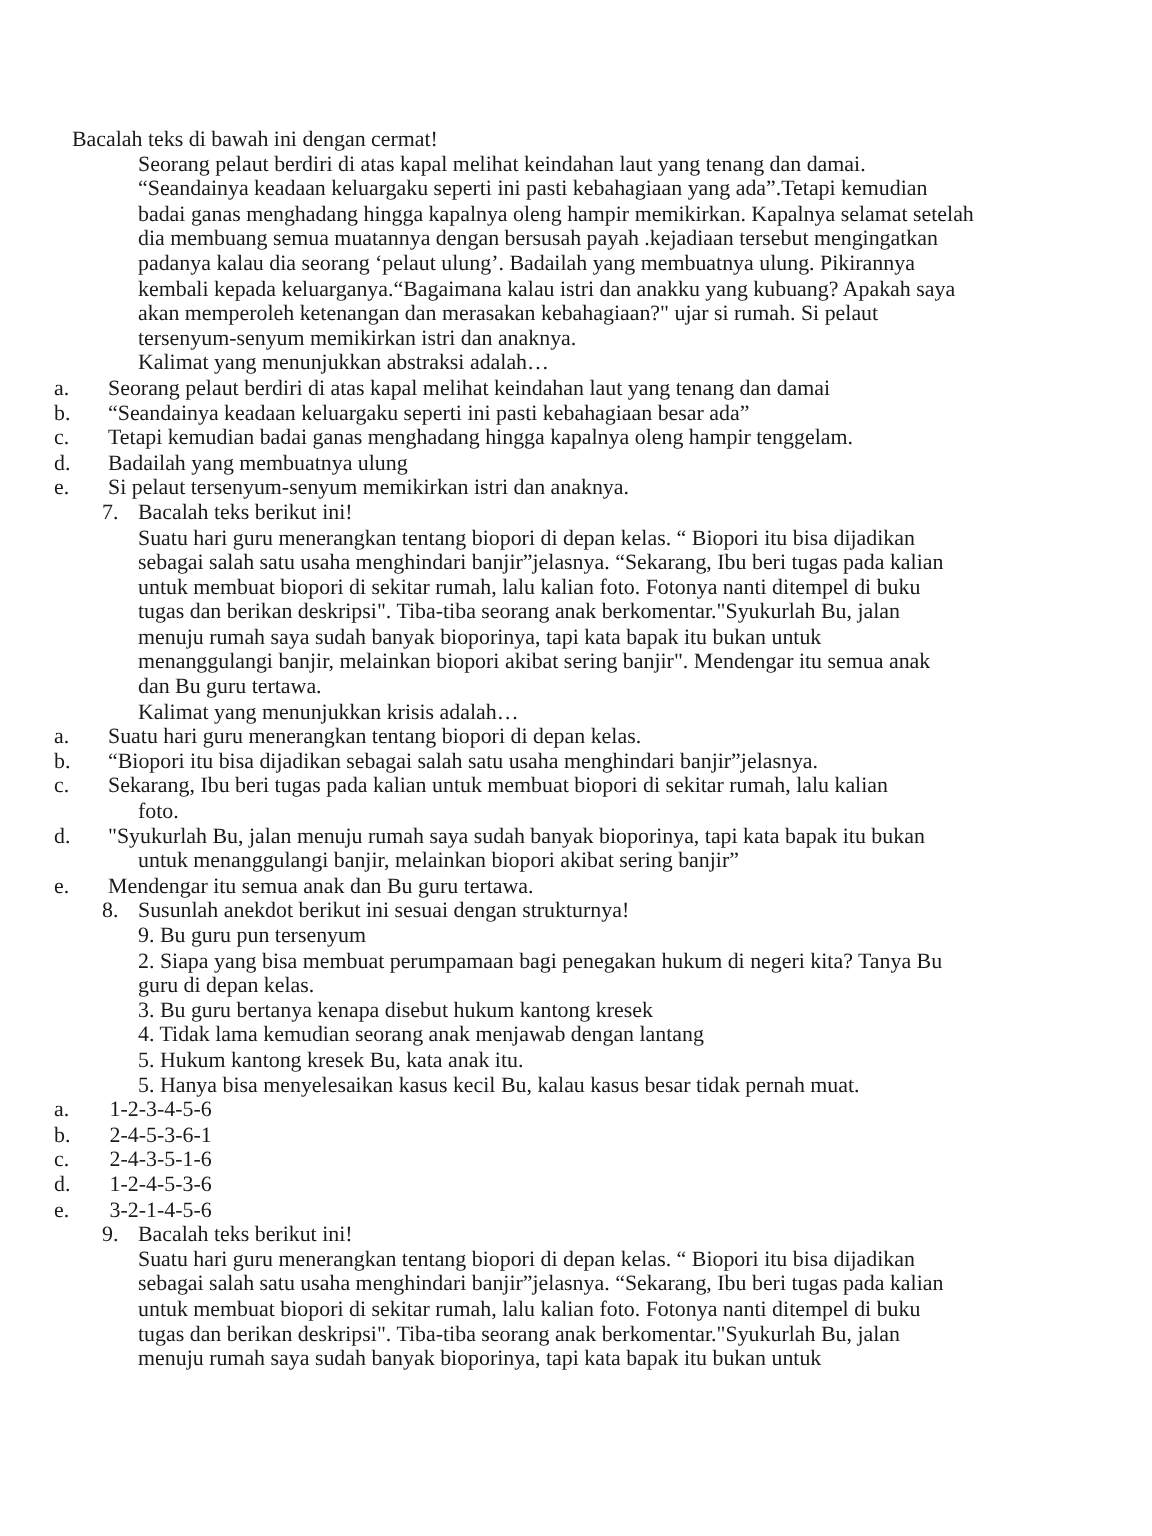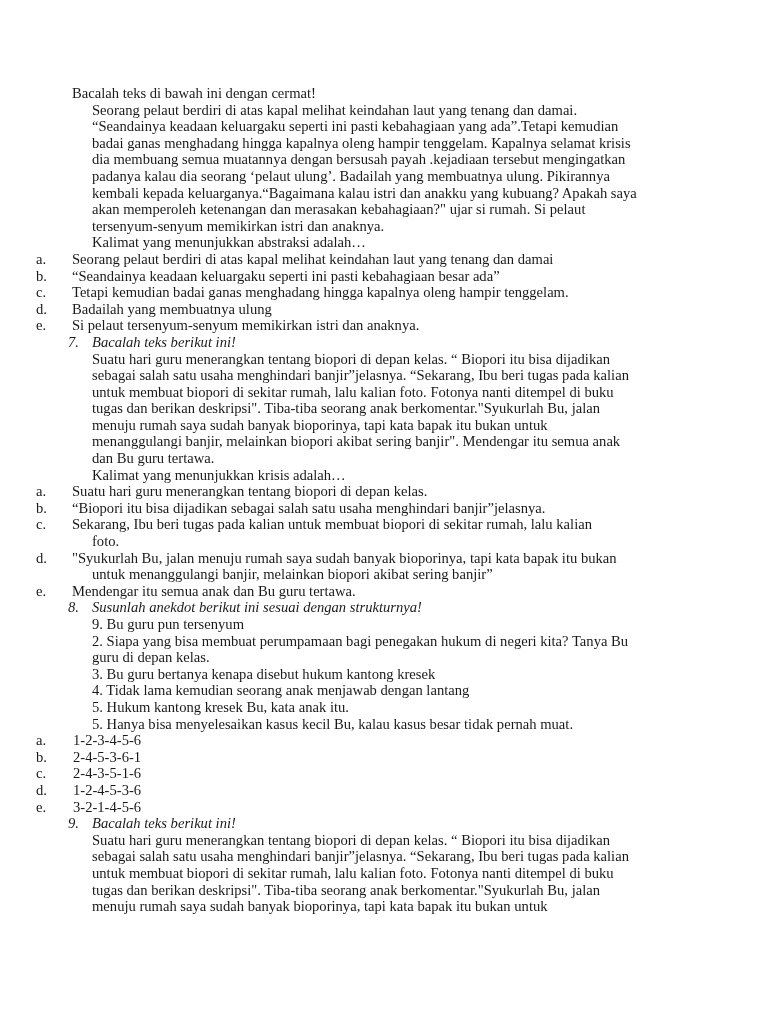--- a/index.html
+++ b/index.html
@@ -21,45 +21,45 @@
     left: 0;
     top: 85px;
     width: 768px;
   }
   .line {
     position: relative;
     height: 16.6px;
     line-height: 16.6px;
     white-space: nowrap;
   }
-  .intro { padding-left: 72px; }
+  .intro { padding-left: 48px; }
   .body-text { padding-left: 92px; }
   .opt { padding-left: 36px; }
   .opt .letter {
     display: inline-block;
     width: 36px;
   }
-  .num { padding-left: 68px; font-style: italic; }
+  .num { padding-left: 68px; }
   .num .n {
     display: inline-block;
     width: 24px;
   }
   .seq .letter { width: 37px; }
 </style>
 </head>
 <body>
 
 <div class="page">
 
   <div class="line intro">Bacalah teks di bawah ini dengan cermat!</div>
 
   <div>
     <div class="line body-text">Seorang pelaut berdiri di atas kapal melihat keindahan laut yang tenang dan damai.</div>
     <div class="line body-text">“Seandainya keadaan keluargaku seperti ini pasti kebahagiaan yang ada”.Tetapi kemudian</div>
-    <div class="line body-text">badai ganas menghadang hingga kapalnya oleng hampir tenggelam. Kapalnya selamat krisis</div>
+    <div class="line body-text">badai ganas menghadang hingga kapalnya oleng hampir memikirkan. Kapalnya selamat setelah</div>
     <div class="line body-text">dia membuang semua muatannya dengan bersusah payah .kejadiaan tersebut mengingatkan</div>
     <div class="line body-text">padanya kalau dia seorang ‘pelaut ulung’. Badailah yang membuatnya ulung. Pikirannya</div>
     <div class="line body-text">kembali kepada keluarganya.“Bagaimana kalau istri dan anakku yang kubuang? Apakah saya</div>
     <div class="line body-text">akan memperoleh ketenangan dan merasakan kebahagiaan?" ujar si rumah. Si pelaut</div>
     <div class="line body-text">tersenyum-senyum memikirkan istri dan anaknya.</div>
   </div>
   <div class="line body-text">Kalimat yang menunjukkan abstraksi adalah…</div>
   <div>
     <div class="line opt"><span class="letter">a.</span><span>Seorang pelaut berdiri di atas kapal melihat keindahan laut yang tenang dan damai</span></div>
     <div class="line opt"><span class="letter">b.</span><span>“Seandainya keadaan keluargaku seperti ini pasti kebahagiaan besar ada”</span></div>

